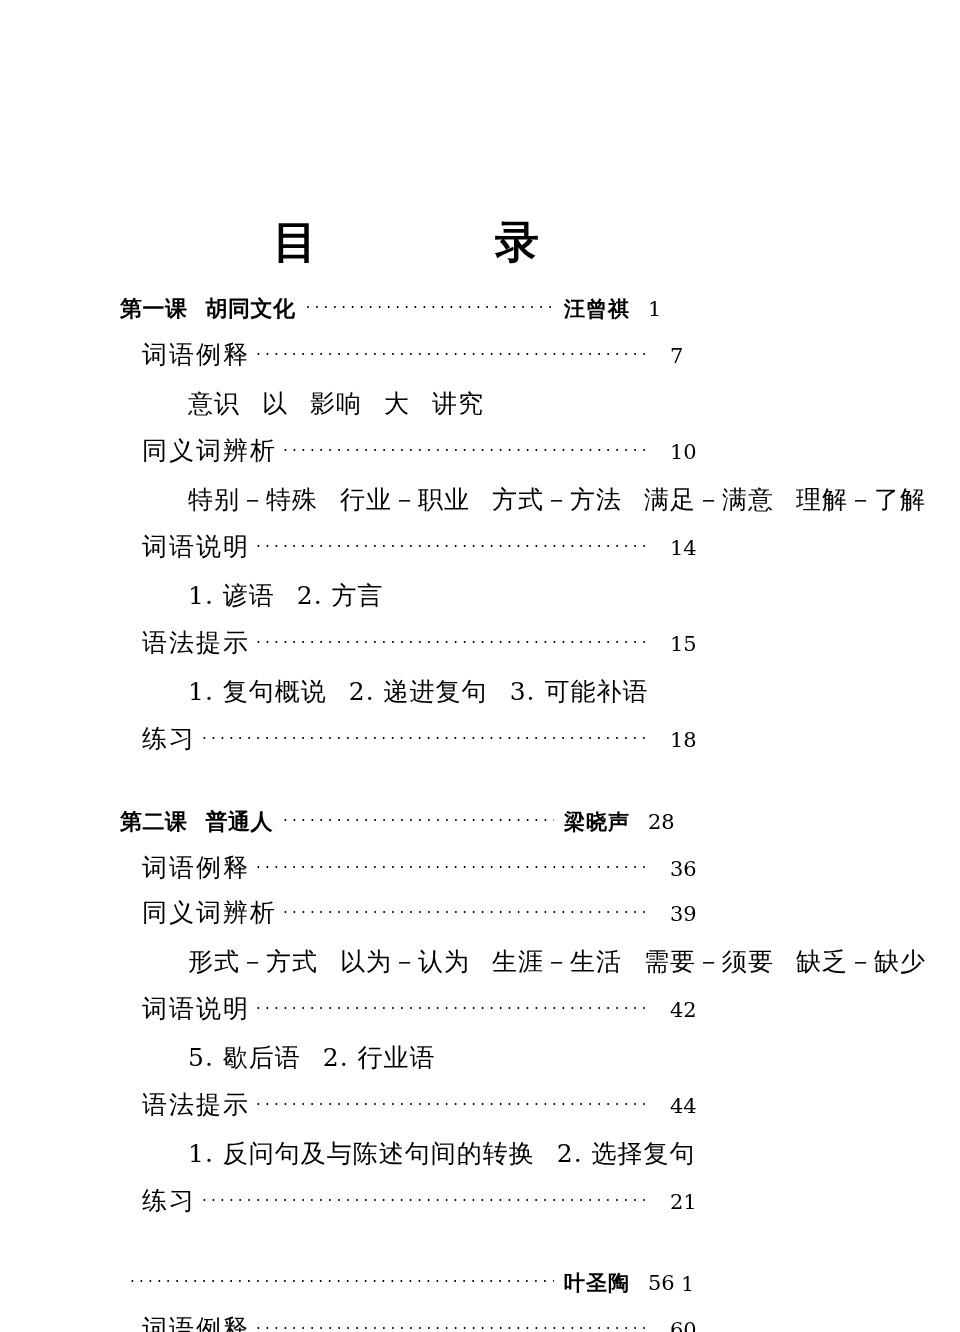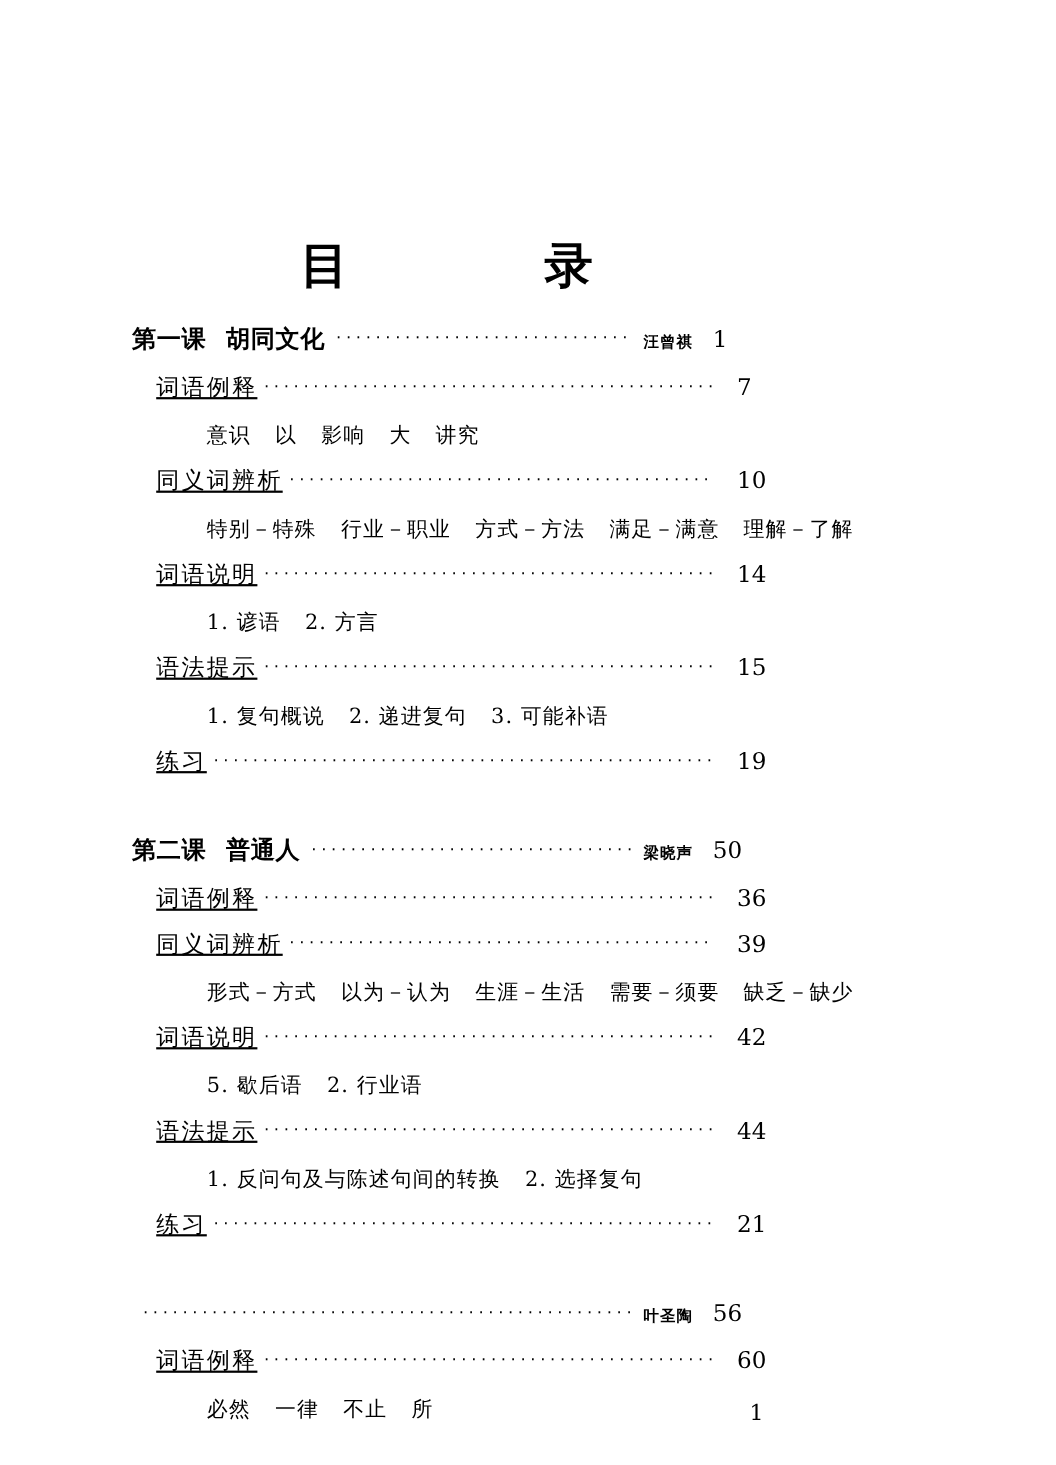--- a/index.html
+++ b/index.html
@@ -72,21 +72,21 @@
     font-size: 15px;
     letter-spacing: 4.2px;
     color: #000;
   }
 
   .row .author {
     flex: 0 0 auto;
     white-space: nowrap;
     font-family: "DejaVu Sans", sans-serif;
     font-weight: 700;
-    font-size: 14px;
+    font-size: 21px;
     letter-spacing: 1px;
     padding-right: 4px;
   }
 
   .row .pageno {
     flex: 0 0 44px;
     text-align: left;
     white-space: nowrap;
     font-family: "DejaVu Serif", serif;
     font-size: 21px;
@@ -112,30 +112,29 @@
     margin-right: 10px;
   }
 
   
   .row.section {
     padding-left: 22px;
     margin-bottom: 20px;
   }
   .row.section .label {
     font-family: "DejaVu Serif", serif;
-    font-size: 21px;
+    font-size: 25px;
     letter-spacing: 2px;
-    text-decoration: underline;
   }
 
   
   .subitems {
     padding-left: 68px;
     font-family: "DejaVu Serif", serif;
-    font-size: 19px;
+    font-size: 25px;
     letter-spacing: 1px;
     margin-bottom: 18px;
     white-space: nowrap;
   }
   .subitems .chunk {
     margin-right: 22px;
   }
   .subitems .chunk:last-child { margin-right: 0; }
 
   
@@ -182,29 +181,29 @@
         <div class="subitems"><span class="chunk">1. 谚语</span><span class="chunk">2. 方言</span></div>
         <div class="row section">
           <span class="label">语法提示</span>
           <span class="leader">··························································································</span>
           <span class="pageno">15</span>
         </div>
         <div class="subitems"><span class="chunk">1. 复句概说</span><span class="chunk">2. 递进复句</span><span class="chunk">3. 可能补语</span></div>
         <div class="row section">
           <span class="label">练习</span>
           <span class="leader">··························································································</span>
-          <span class="pageno">19</span>
+          <span class="pageno">18</span>
         </div>
       </div>
       <div class="lesson">
         <div class="row lesson-head">
           <span class="label"><span class="lesson-no">第二课</span><span>普通人</span></span>
           <span class="leader">··························································································</span>
           <span class="author">梁晓声</span>
-          <span class="pageno">50</span>
+          <span class="pageno">28</span>
         </div>
         <div class="row section">
           <span class="label">词语例释</span>
           <span class="leader">··························································································</span>
           <span class="pageno">36</span>
         </div>
         <div class="row section">
           <span class="label">同义词辨析</span>
           <span class="leader">··························································································</span>
           <span class="pageno">39</span>

